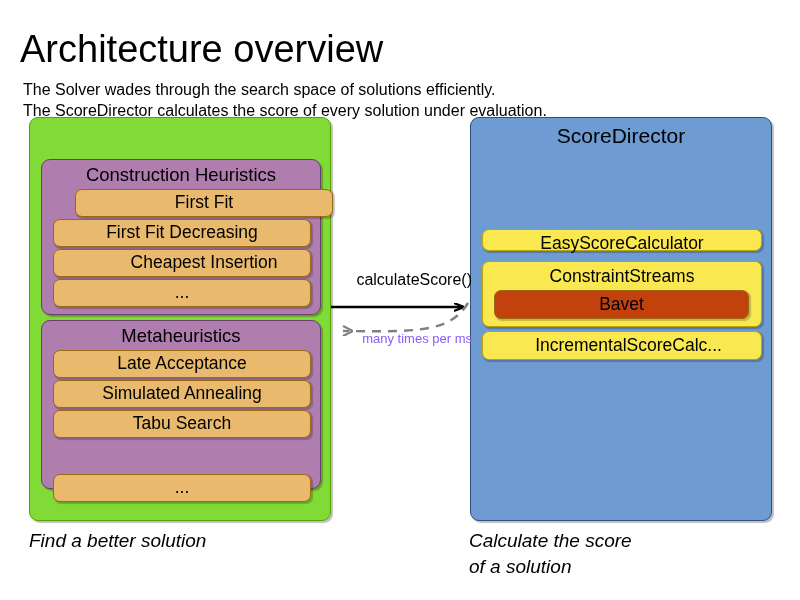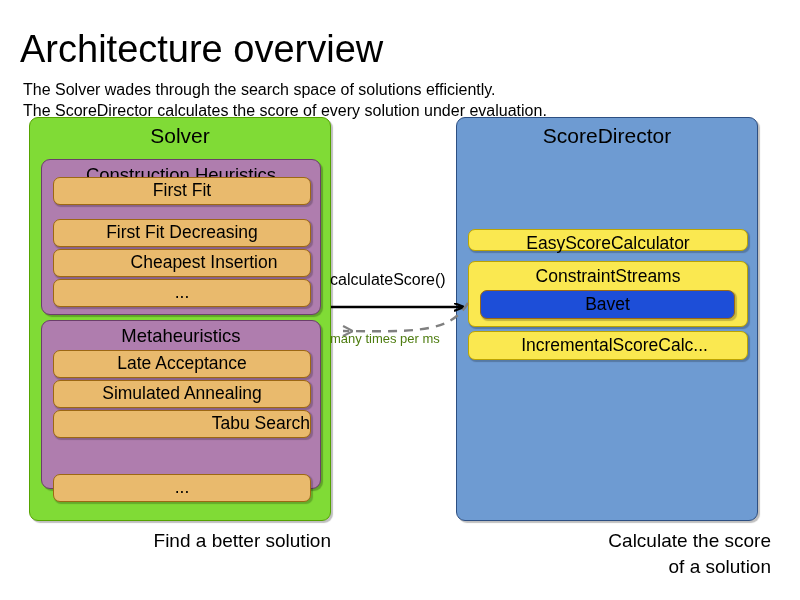--- a/index.html
+++ b/index.html
@@ -49,21 +49,21 @@
   #solver-panel {
     left: 29px;
     top: 117px;
     width: 302px;
     height: 404px;
     background: #80DB36;
     border: 1.5px solid #55a300;
     box-shadow: 2px 2px 1px rgba(0,0,0,0.25);
   }
   #scoredirector-panel {
-    left: 456px;
+    left: 470px;
     top: 117px;
     width: 302px;
     height: 404px;
     background: #6E9BD2;
     border: 1.5px solid #2d4f82;
     box-shadow: 2px 2px 1px rgba(0,0,0,0.25);
   }
   .panel-title {
     position: absolute;
     left: 0;
@@ -114,28 +114,28 @@
     background: #E9BA6D;
     border: 1.5px solid #9d6813;
     border-radius: 7px;
     box-sizing: border-box;
     text-align: center;
     font-size: 17.5px;
     line-height: 25px;
     box-shadow: 1.5px 1.5px 1px rgba(0,0,0,0.22);
   }
   
-  #ch-item-0 { top: 17px; }
+  #ch-item-0 { top: 29px; margin-left: 22px; }
   #ch-item-1 { top: 59px; }
   #ch-item-2 { top: 89px; padding-left: 44px; }
   #ch-item-3 { top: 119px; }
   
   #mh-item-0 { top: 29px; }
   #mh-item-1 { top: 59px; }
-  #mh-item-2 { top: 89px; text-align: right; }
+  #mh-item-2 { top: 89px; }
   #mh-item-3 { top: 119px; }
   #mh-item-4 { top: 153px; }
 
   
   .item-yellow {
     position: absolute;
     left: 11px;
     width: 280px;
     background: #FAE850;
     border: 1.5px solid #bda400;
@@ -162,21 +162,21 @@
     width: 100%;
     text-align: center;
     line-height: 26px;
   }
   #sd-item-bavet {
     position: absolute;
     left: 11px;
     top: 28px;
     width: 255px;
     height: 29px;
-    background: #1d4ed8;
+    background: #c2410c;
     border: 1.5px solid #9d6813;
     border-radius: 7px;
     box-sizing: border-box;
     text-align: center;
     font-size: 17.5px;
     line-height: 26px;
     box-shadow: 1.5px 1.5px 1px rgba(0,0,0,0.22);
   }
   #sd-item-incremental {
     top: 213px;
@@ -192,44 +192,45 @@
     left: 0;
     top: 0;
     width: 800px;
     height: 600px;
     pointer-events: none;
   }
   .arrow-label {
     position: absolute;
     font-size: 16px;
     line-height: 20px;
-    text-align: left;
+    text-align: right;
     white-space: nowrap;
   }
   #label-calculate-score {
     left: 330px;
     top: 270px;
     width: 142px;
     color: #000000;
   }
   #label-many-times {
     left: 330px;
     top: 330px;
     width: 142px;
     font-size: 13px;
     line-height: 17px;
-    color: #4d7c0f;
+    color: #8b5cf6;
   }
 
   
   .caption {
     position: absolute;
-    text-align: right;
+    text-align: left;
     font-size: 19px;
     line-height: 26px;
+    font-style: italic;
   }
   #caption-solver {
     left: 29px;
     top: 528px;
     width: 302px;
   }
   #caption-scoredirector {
     left: 469px;
     top: 528px;
     width: 302px;
@@ -238,21 +239,20 @@
 </head>
 <body>
 
 <div id="header">
   <h1 id="title">Architecture overview</h1>
   <p id="subtitle-1">The Solver wades through the search space of solutions efficiently.</p>
   <p id="subtitle-2">The ScoreDirector calculates the score of every solution under evaluation.</p>
 </div>
 
 <div id="solver-panel" class="panel">
-  <div class="panel-title">Solver</div>
 
   <div id="group-construction" class="group">
     <div class="group-title">Construction Heuristics</div>
     <div id="ch-item-0" class="item-orange">First Fit</div>
     <div id="ch-item-1" class="item-orange">First Fit Decreasing</div>
     <div id="ch-item-2" class="item-orange">Cheapest Insertion</div>
     <div id="ch-item-3" class="item-orange">...</div>
   </div>
 
   <div id="group-metaheuristics" class="group">

